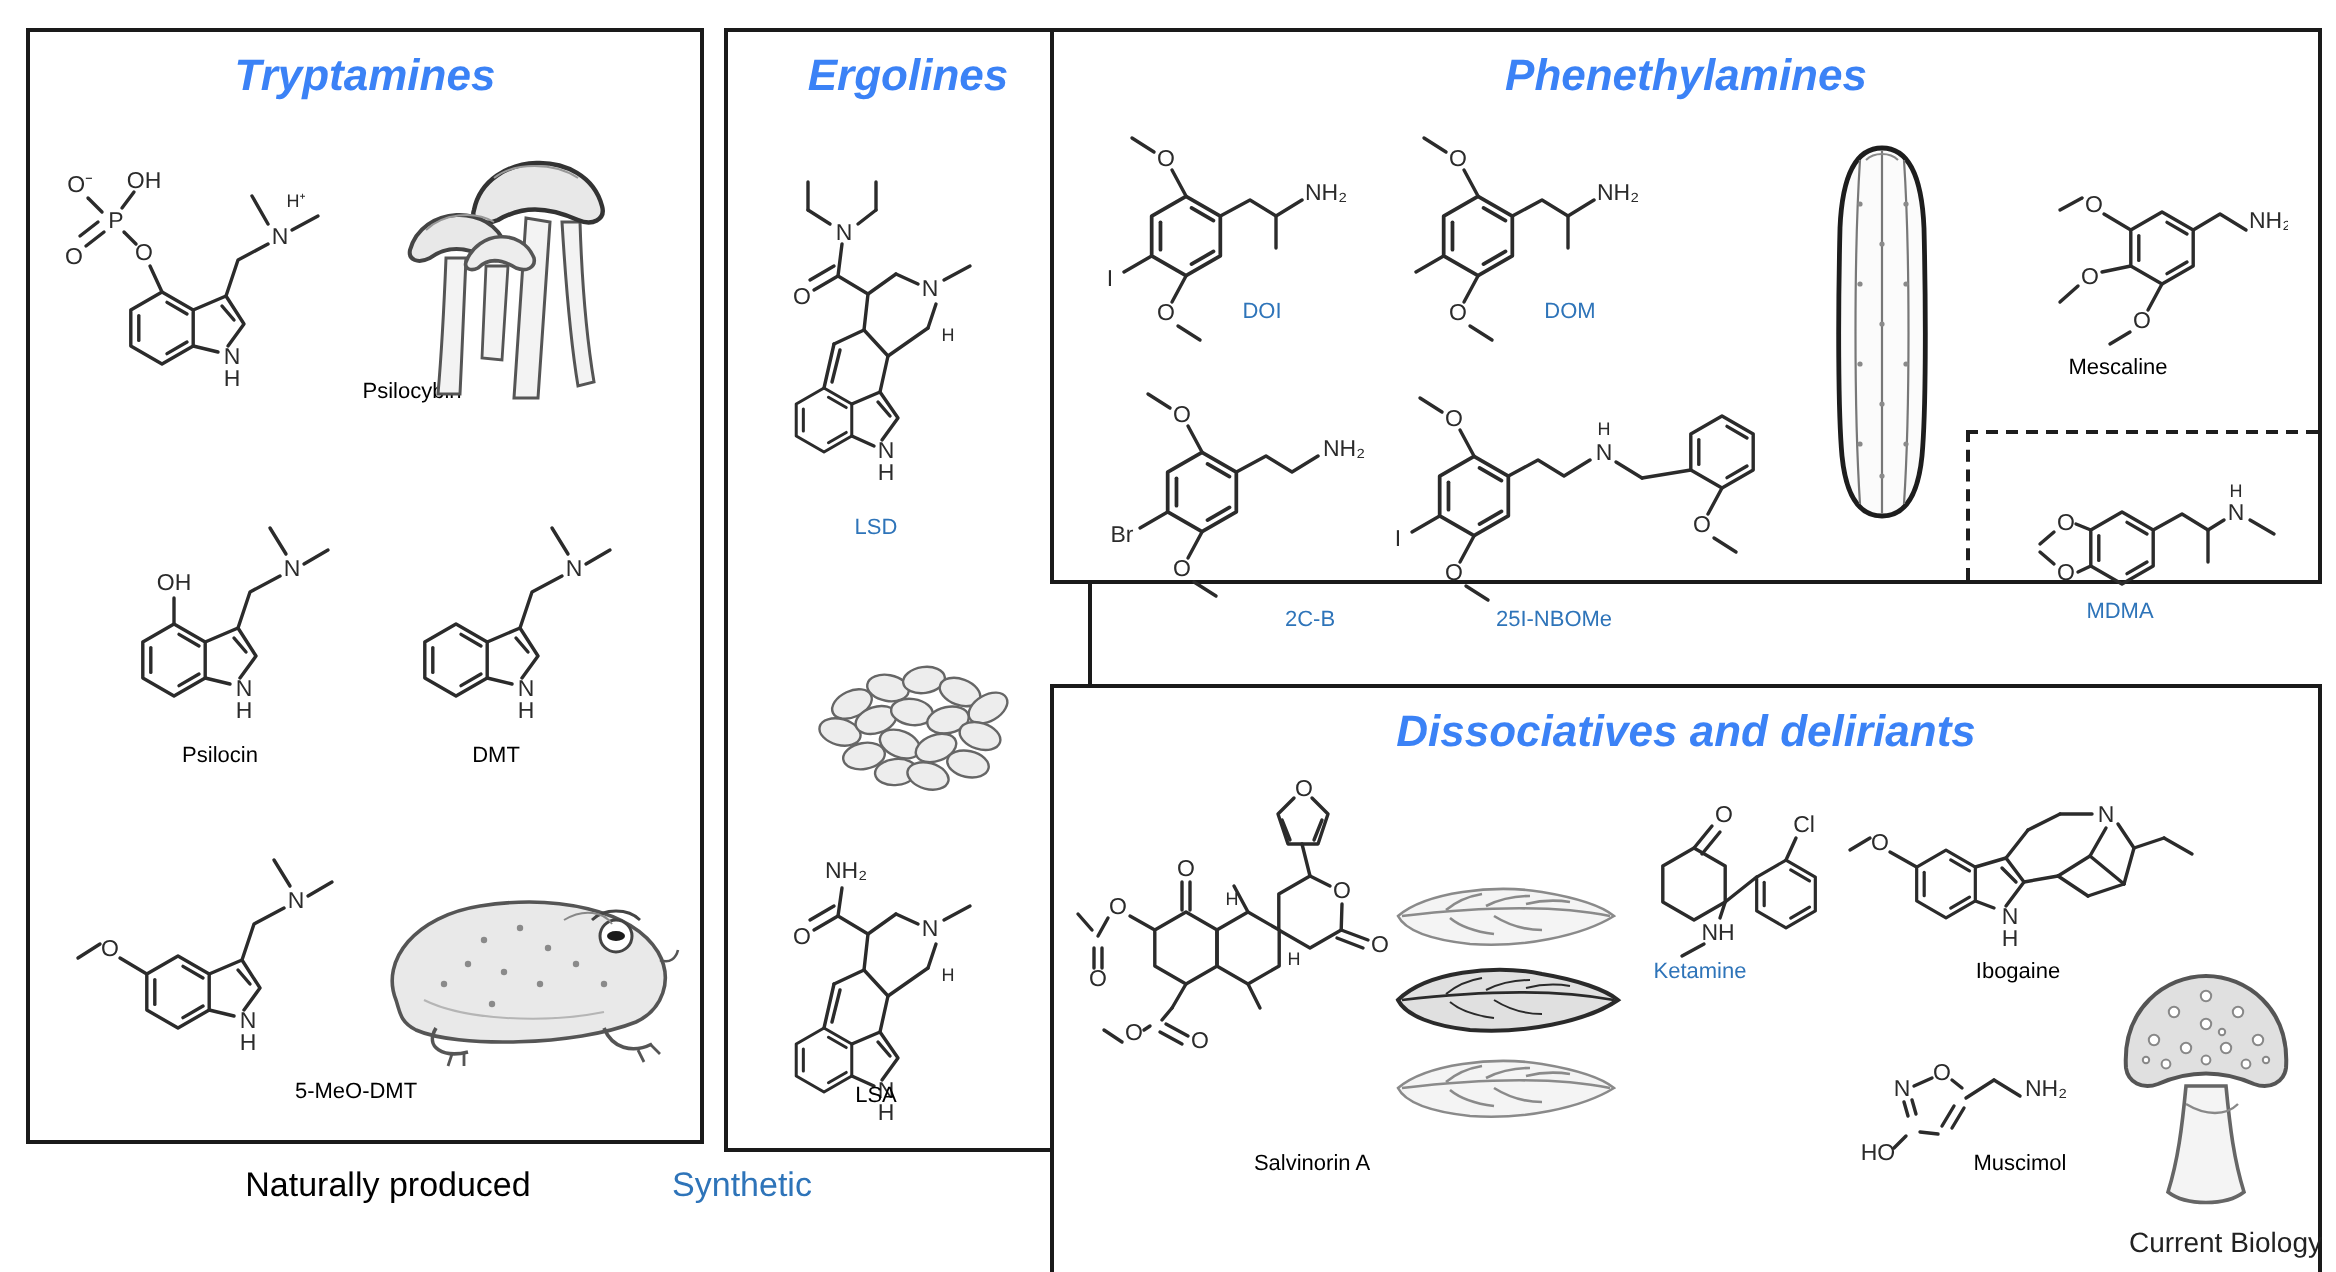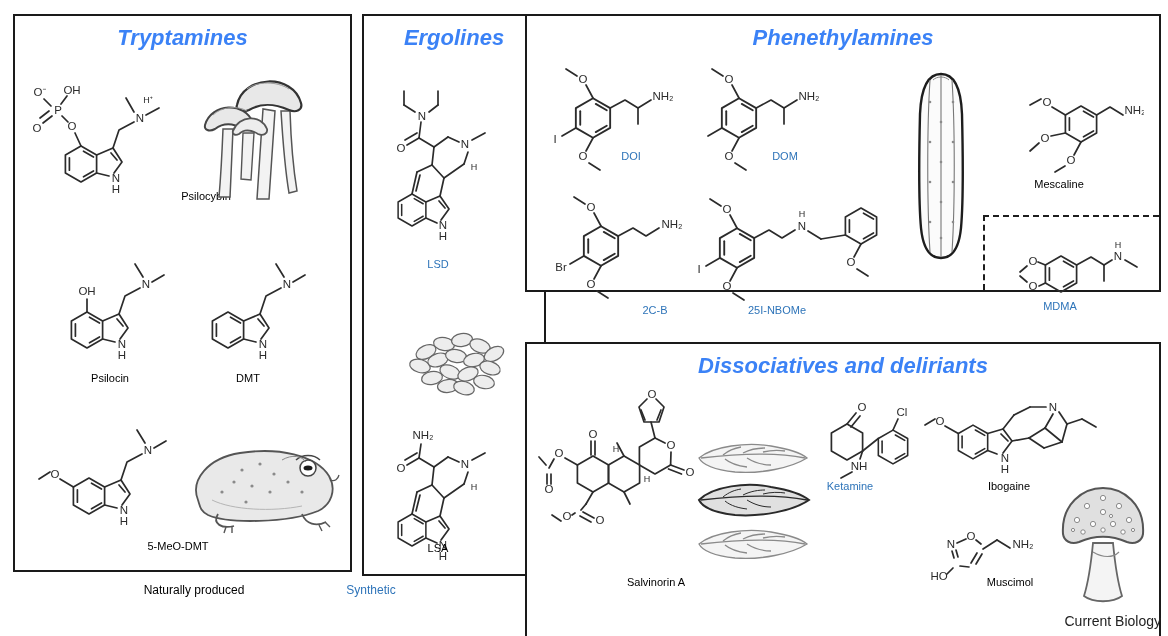--- a/index.html
+++ b/index.html
@@ -12,21 +12,21 @@
   .nat{color:#000000;}
   .syn{color:#2e74b9;}
   .mol{position:absolute;}
   .mol line,.mol polyline,.mol polygon,.mol path{stroke:#2b2b2b;stroke-width:1.7;fill:none;
         stroke-linecap:round;stroke-linejoin:round;}
   .mol text{fill:#2b2b2b;stroke:none;font-family:"Liberation Sans",sans-serif;
         font-size:11.5px;text-anchor:middle;dominant-baseline:middle;}
   .mol text.sm{font-size:9px;}
   .art{position:absolute;}
   .dashedbox{position:absolute;border-top:2.5px dashed #1d1d1d;border-left:2.5px dashed #1d1d1d;}
-  .legend-item{position:absolute;font-size:12px;transform:translateX(-50%);white-space:nowrap;}
+  .legend-item{position:absolute;font-size:17px;transform:translateX(-50%);white-space:nowrap;}
   .credit{position:absolute;font-size:14px;color:#222;}
 </style>
 </head>
 <body>
 
 <div class="canvas">
 
   <div class="box" style="left:13px;top:14px;width:339px;height:558px;">
     <div class="title">Tryptamines</div>
 

